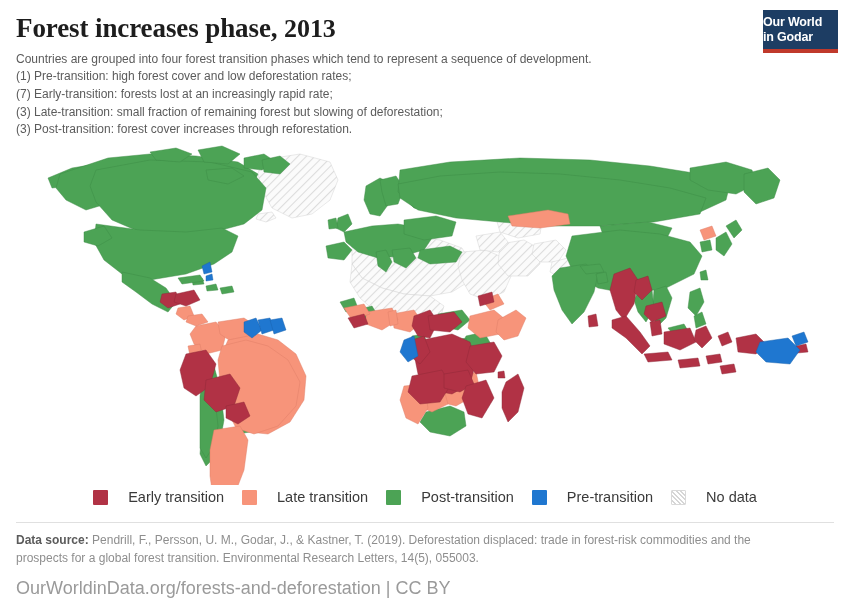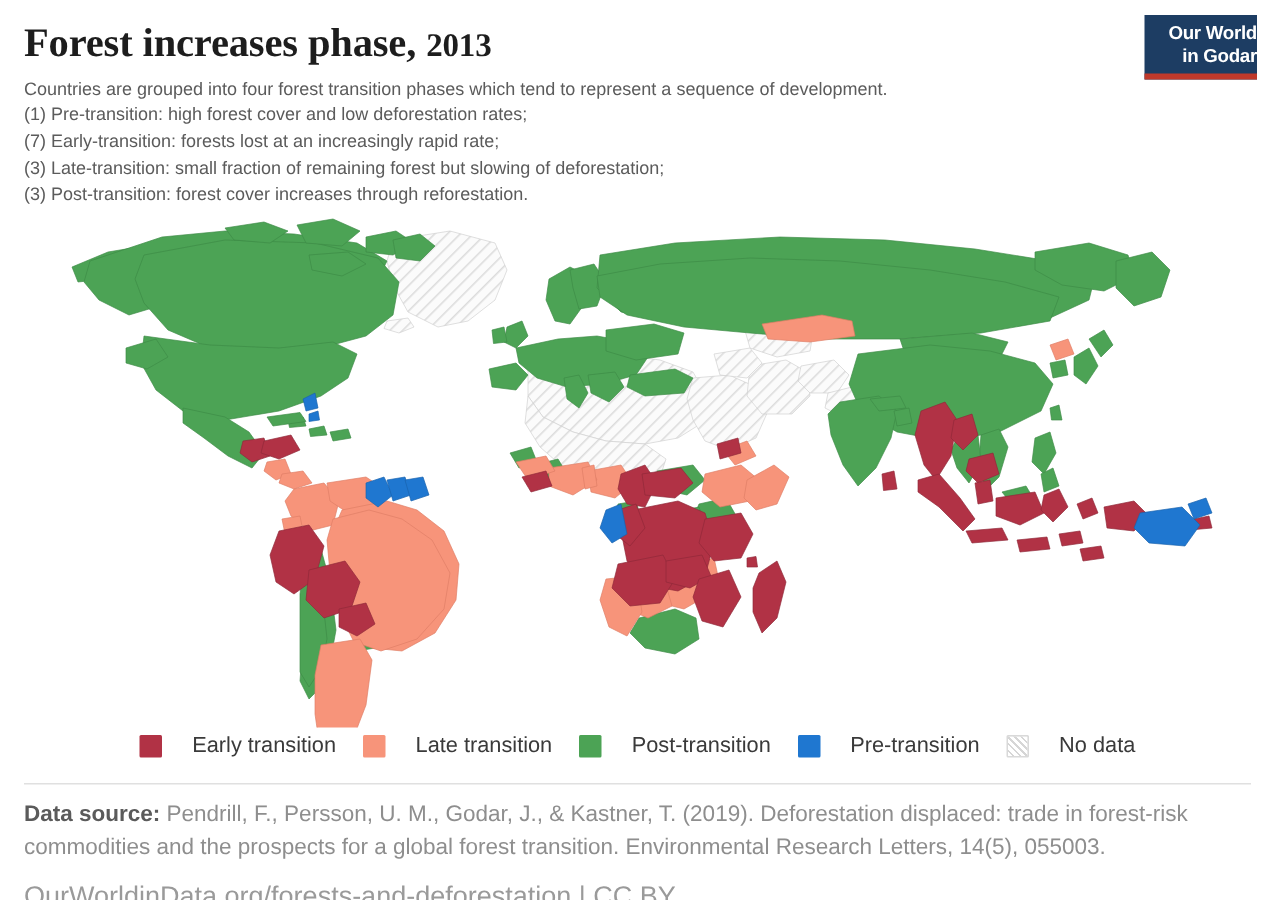--- a/index.html
+++ b/index.html
@@ -13,32 +13,32 @@
   }
   .chart-root{width:850px;height:600px;position:relative;box-sizing:border-box;}
 
   
   .header{padding:14px 16px 0 16px;position:relative;}
   .title{
     font-family:"Liberation Serif", serif;
     font-size:27px;font-weight:700;letter-spacing:-0.1px;
     color:#1d1d1d;margin:0;line-height:1.1;
   }
-  .title .year{font-size:22px;font-weight:700;margin-top:11px;}
+  .title .year{font-size:26px;font-weight:700;margin-top:11px;}
   .subtitle{
     margin:7px 0 0 0;
     font-size:12px;line-height:1.47;color:#5b5b5b;font-weight:400;
   }
   .subtitle div{white-space:nowrap;}
 
   
   .owid-logo{
     position:absolute;top:10px;right:12px;
     width:75px;background:#1d3d63;
-    text-align:right;
+    text-align:left;
     border-bottom:4px solid #c0392b;
   }
   .owid-logo .l1,.owid-logo .l2{
     color:#fff;font-weight:700;font-size:12.5px;line-height:1.16;
     display:block;letter-spacing:-0.2px;
   }
   .owid-logo .l1{padding-top:5px;}
   .owid-logo .l2{padding-bottom:5px;}
 
   
@@ -62,21 +62,21 @@
   .legend-label{font-size:14.5px;color:#3a3a3a;white-space:nowrap;}
 
   
   .footer{
     position:absolute;left:0;top:522px;width:850px;
     padding:0 16px;box-sizing:border-box;
   }
   .footer-rule{
     height:1px;background:#e0e0e0;margin:0 0 9px 0;width:818px;
   }
-  .source{font-size:15px;line-height:1.46;color:#8e8e8e;max-width:790px;}
+  .source{font-size:12px;line-height:1.46;color:#8e8e8e;max-width:790px;}
   .source b{color:#5b5b5b;font-weight:700;}
   .permalink{font-size:18px;color:#9a9a9a;margin-top:11px;}
 </style>
 </head>
 <body>
 
 <div class="chart-root">
 
   <div class="header">
     <h1 class="title">

